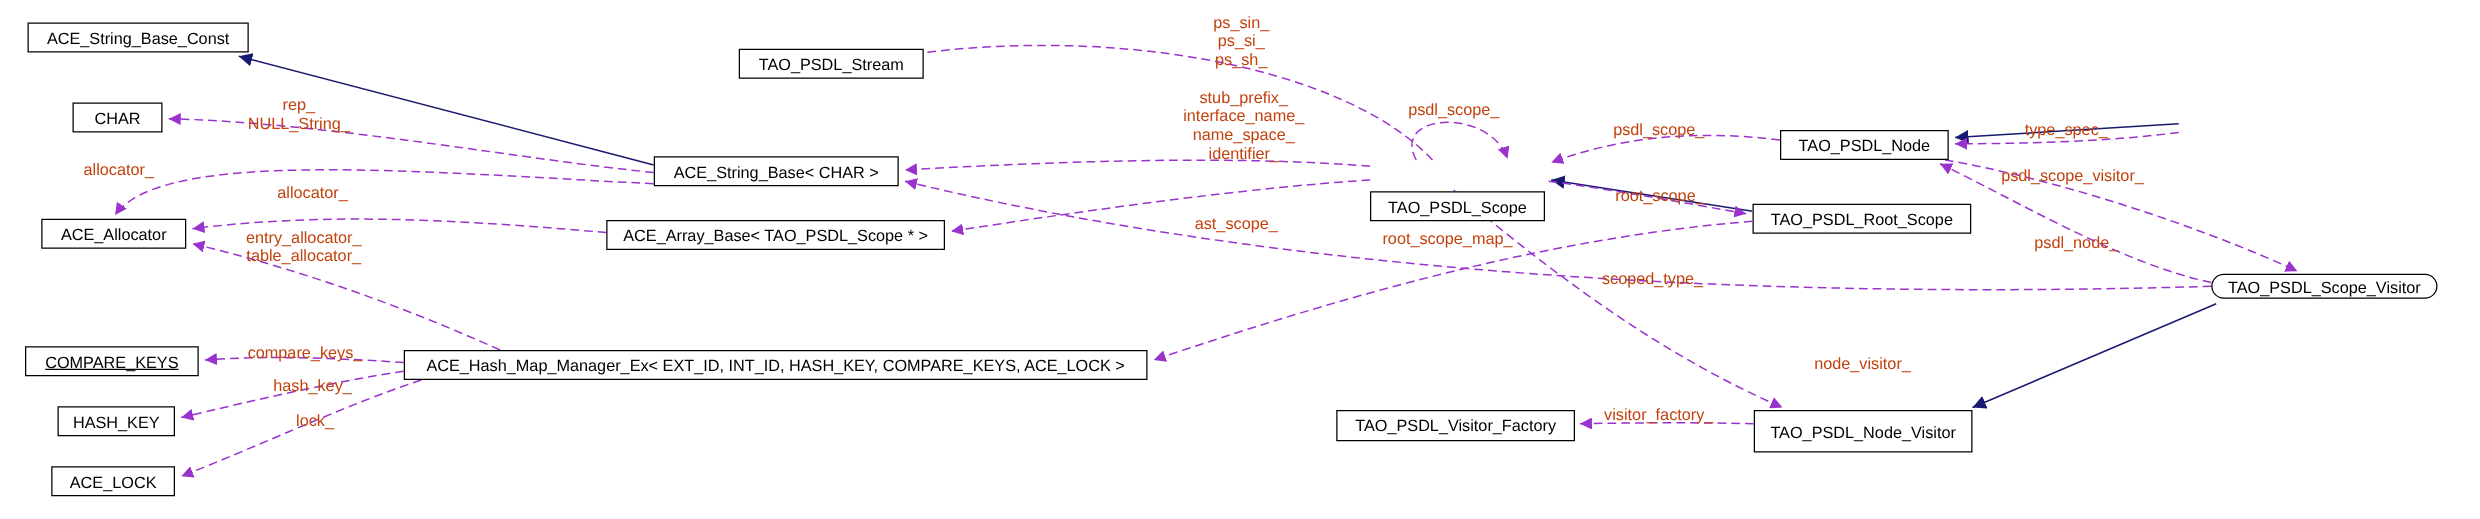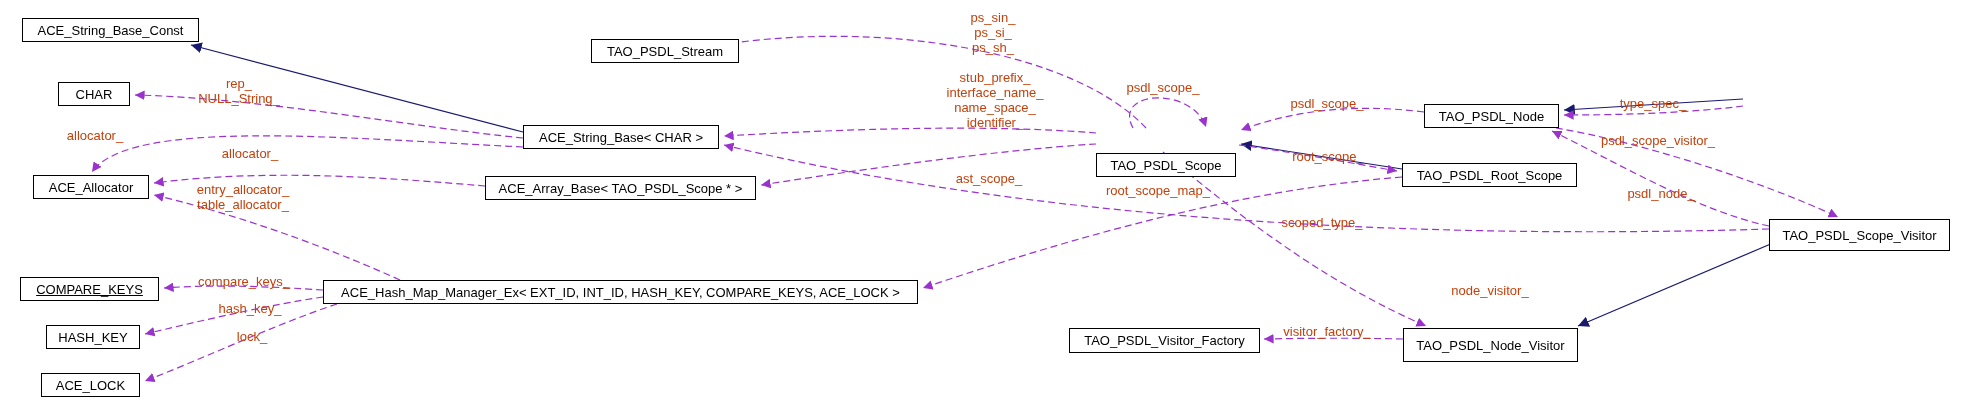--- a/index.html
+++ b/index.html
@@ -174,16 +174,16 @@
     <div class="node" style="left: 20px; top: 277px; width: 139px; height: 24px; text-decoration: underline;">COMPARE_KEYS</div>
     <div class="node" style="left: 46px; top: 325px; width: 94px; height: 24px;">HASH_KEY</div>
     <div class="node" style="left: 41px; top: 373px; width: 99px; height: 24px;">ACE_LOCK</div>
     <div class="node" style="left: 547px; top: 39px; width: 148px; height: 24px; margin-left: 44px;">TAO_PSDL_Stream</div>
     <div class="node" style="left: 523px; top: 125px; width: 196px; height: 24px;">ACE_String_Base&lt; CHAR &gt;</div>
     <div class="node" style="left: 323px; top: 280px; width: 595px; height: 24px;">ACE_Hash_Map_Manager_Ex&lt; EXT_ID, INT_ID, HASH_KEY, COMPARE_KEYS, ACE_LOCK &gt;</div>
     <div class="node" style="left: 485px; top: 176px; width: 271px; height: 24px;">ACE_Array_Base&lt; TAO_PSDL_Scope * &gt;</div>
     <div class="node" style="left: 1096px; top: 128px; width: 140px; height: 24px; margin-top: 25px;">TAO_PSDL_Scope</div>
     <div class="node" style="left: 1424px; top: 104px; width: 135px; height: 24px;">TAO_PSDL_Node</div>
     <div class="node" style="left: 1402px; top: 163px; width: 175px; height: 24px;">TAO_PSDL_Root_Scope</div>
-    <div class="node" style="left: 1769px; top: 219px; width: 181px; height: 32px;">TAO_PSDL_Scope_Visitor</div>
+    <div class="node" style="left: 1769px; top: 219px; width: 181px; height: 20px; border-radius: 12px;">TAO_PSDL_Scope_Visitor</div>
     <div class="node" style="left: 1069px; top: 328px; width: 191px; height: 25px;">TAO_PSDL_Visitor_Factory</div>
     <div class="node" style="left: 1403px; top: 328px; width: 175px; height: 34px; text-align: right;">TAO_PSDL_Node_Visitor</div>
   </div>
 
 </body></html>

